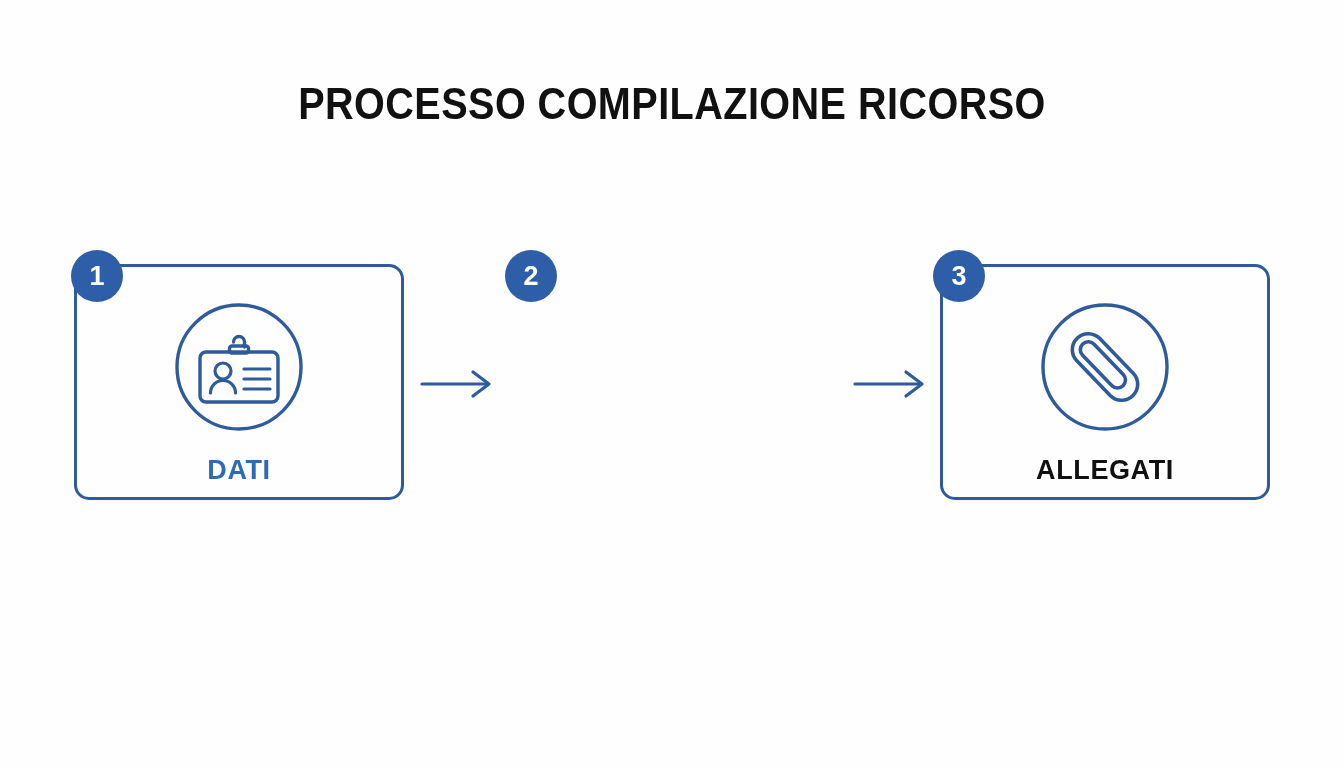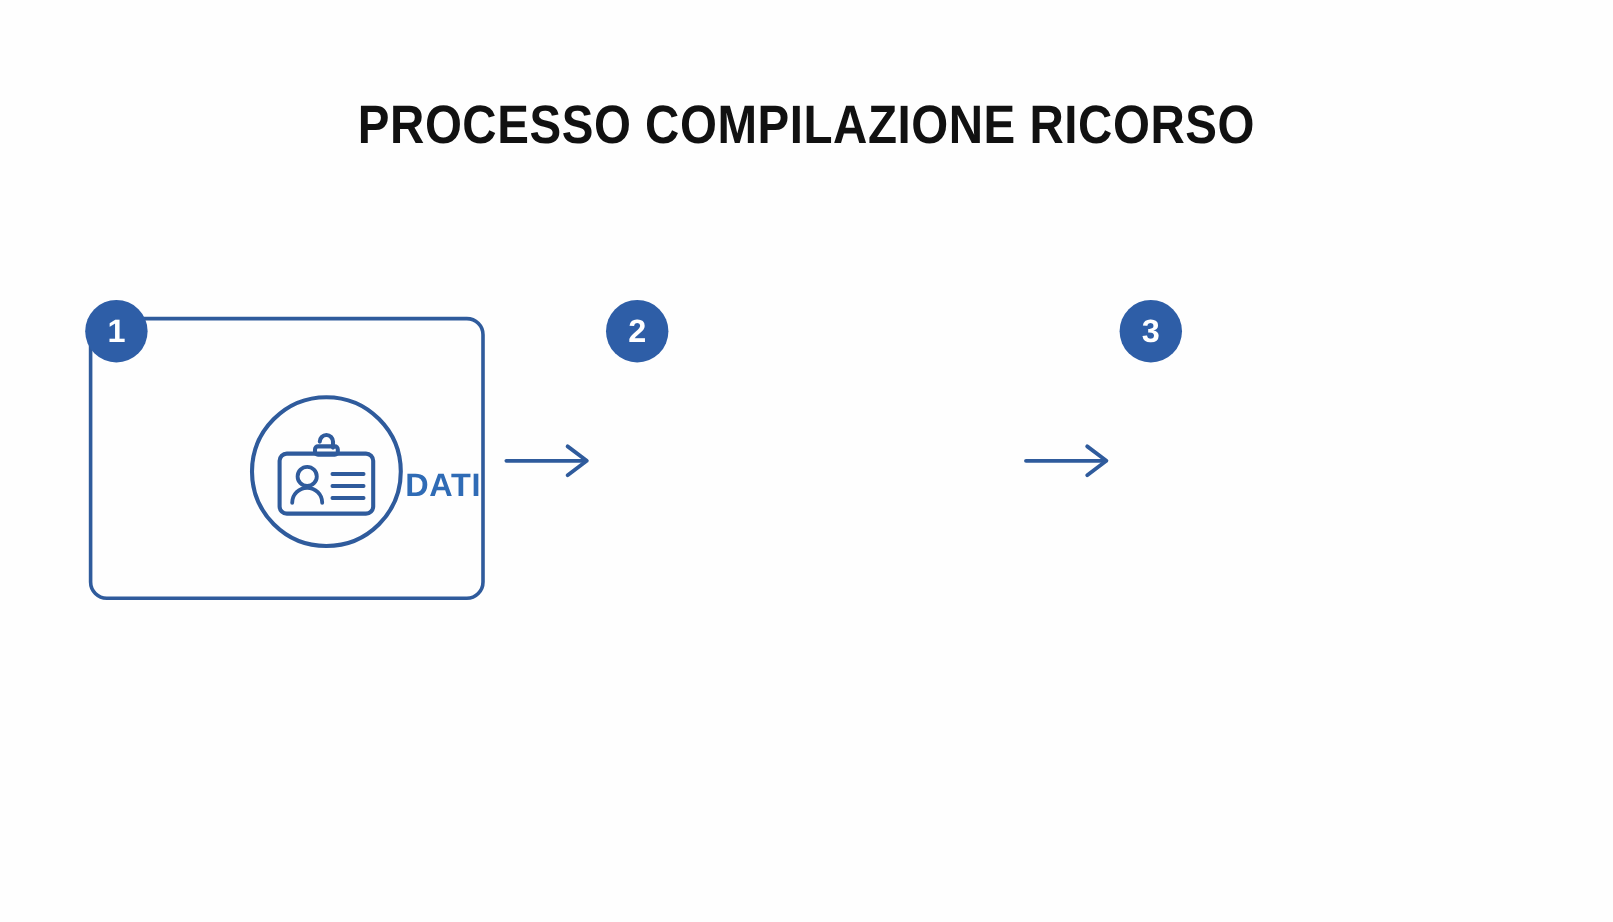--- a/index.html
+++ b/index.html
@@ -78,22 +78,23 @@
     box-sizing: border-box;
   }
   .badge.b1 { left: 71px; }
   .badge.b2 { left: 505px; }
   .badge.b3 { left: 933px; }
 
   .card-inner {
     position: absolute;
     inset: 0;
     display: flex;
+    flex-direction: column;
     align-items: center;
-    justify-content: flex-end;
+    justify-content: center;
     padding-top: 22px;
     box-sizing: border-box;
   }
 
   .icon-circle {
     width: 132px;
     height: 132px;
     display: block;
   }
 
@@ -144,20 +145,32 @@
 
           <line x1="71" y1="68" x2="97" y2="68" stroke="#2f5b9c" stroke-width="3.2" stroke-linecap="round"></line>
           <line x1="71" y1="78" x2="97" y2="78" stroke="#2f5b9c" stroke-width="3.2" stroke-linecap="round"></line>
           <line x1="71" y1="88" x2="97" y2="88" stroke="#2f5b9c" stroke-width="3.2" stroke-linecap="round"></line>
         </svg>
         <div class="card-label blue">DATI</div>
       </div>
     </div>
 
 
+    <div class="card c3">
+      <div class="card-inner">
+        <svg class="icon-circle" viewBox="0 0 132 132">
+          <circle cx="66" cy="66" r="62" fill="none" stroke="#2f5b9c" stroke-width="3.4"></circle>
+          <g transform="rotate(-44 66 66)">
+            <rect x="50" y="26" width="32" height="80" rx="16" fill="none" stroke="#2f5b9c" stroke-width="3.6"></rect>
+            <rect x="58" y="34" width="16" height="58" rx="8" fill="none" stroke="#2f5b9c" stroke-width="3.6"></rect>
+          </g>
+        </svg>
+        <div class="card-label dark">ALLEGATI</div>
+      </div>
+    </div>
 
     <svg class="arrow a1" viewBox="0 0 74 40">
       <line x1="2" y1="20" x2="66" y2="20" stroke="#2f5b9c" stroke-width="3.2" stroke-linecap="round"></line>
       <path d="M53 8 L69 20 L53 32" fill="none" stroke="#2f5b9c" stroke-width="3.2" stroke-linecap="round" stroke-linejoin="round"></path>
     </svg>
 
     <svg class="arrow a2" viewBox="0 0 74 40">
       <line x1="2" y1="20" x2="66" y2="20" stroke="#2f5b9c" stroke-width="3.2" stroke-linecap="round"></line>
       <path d="M53 8 L69 20 L53 32" fill="none" stroke="#2f5b9c" stroke-width="3.2" stroke-linecap="round" stroke-linejoin="round"></path>
     </svg>

